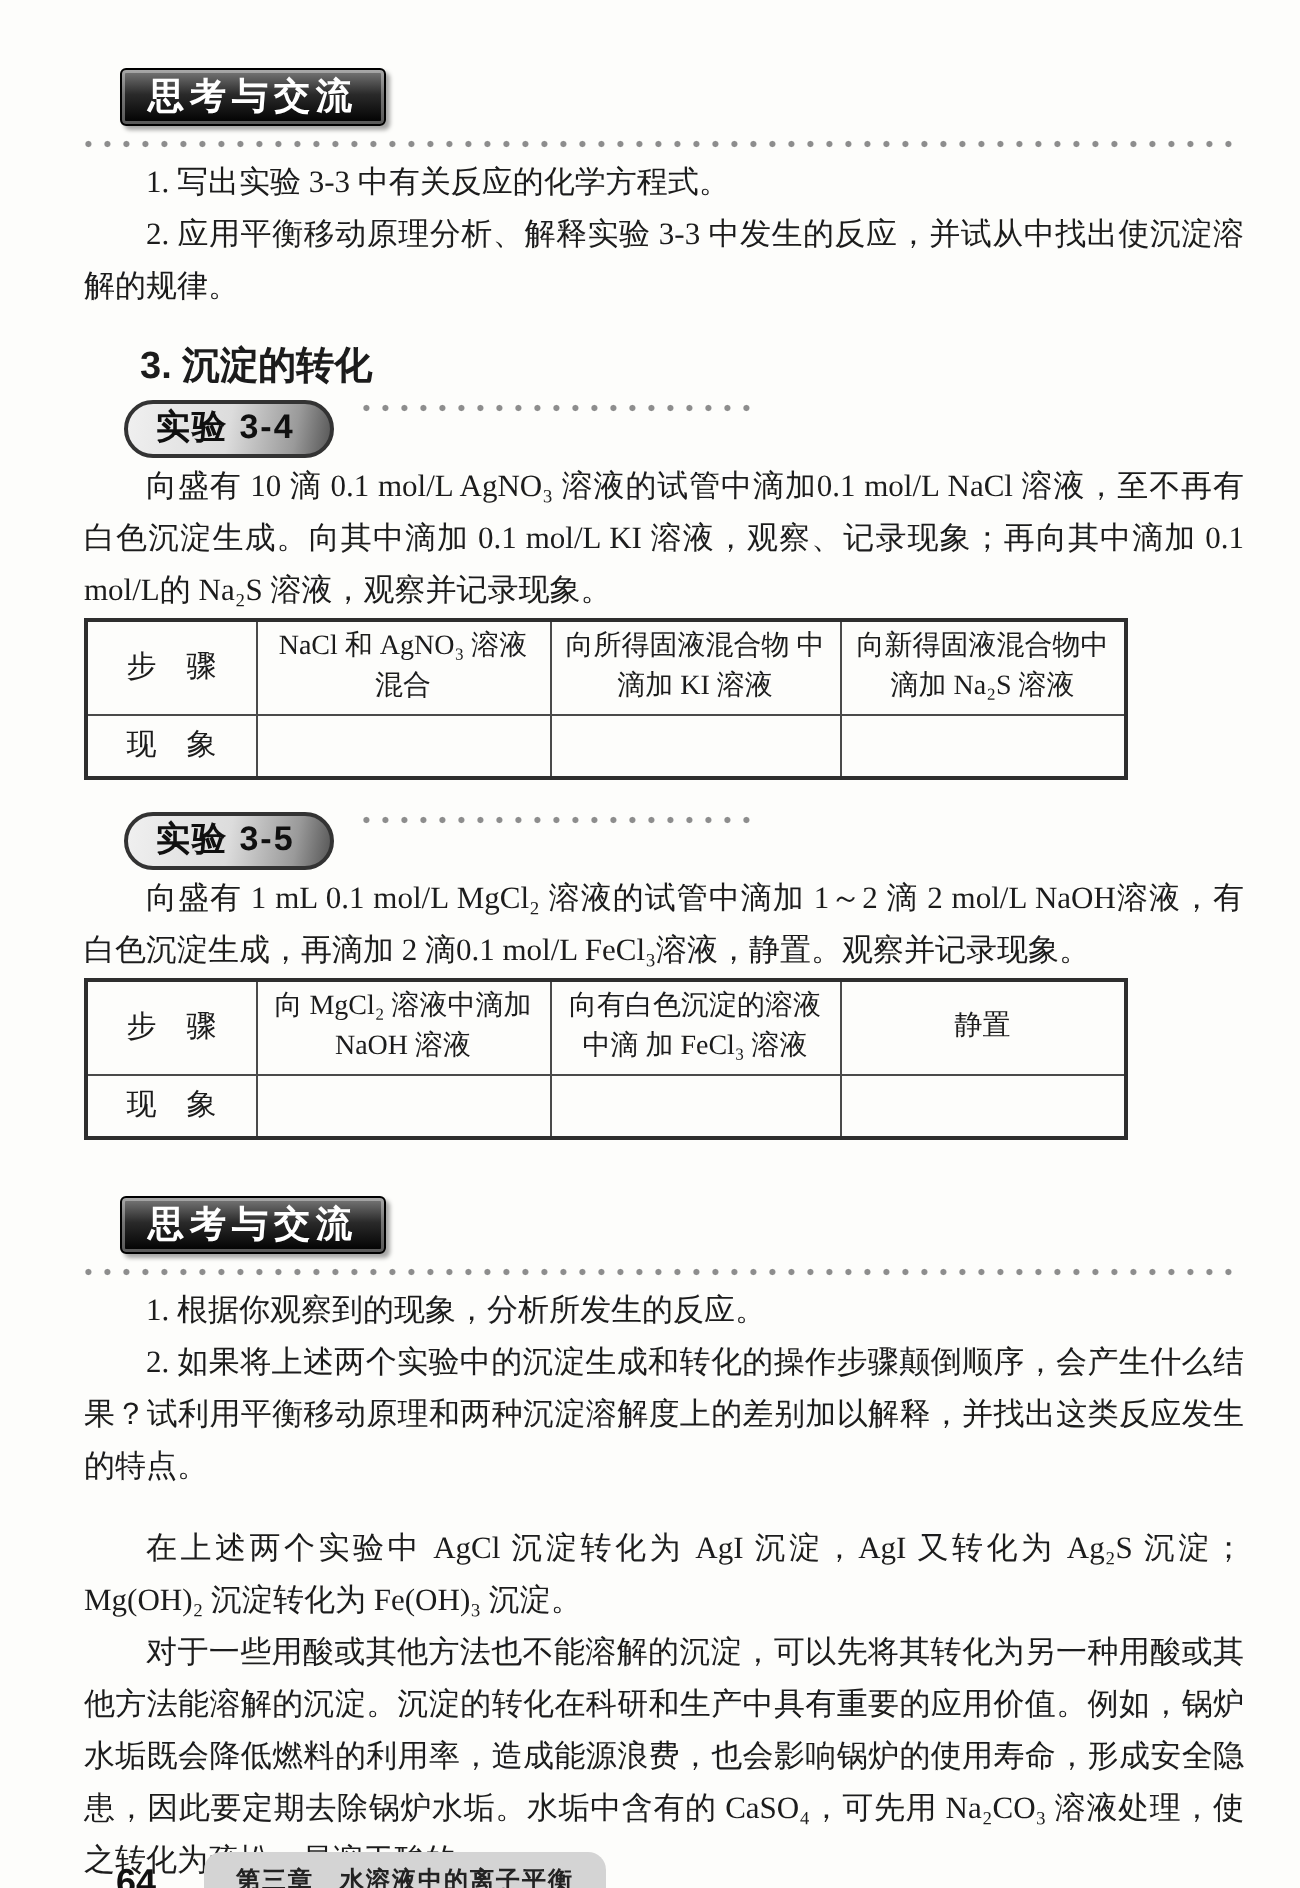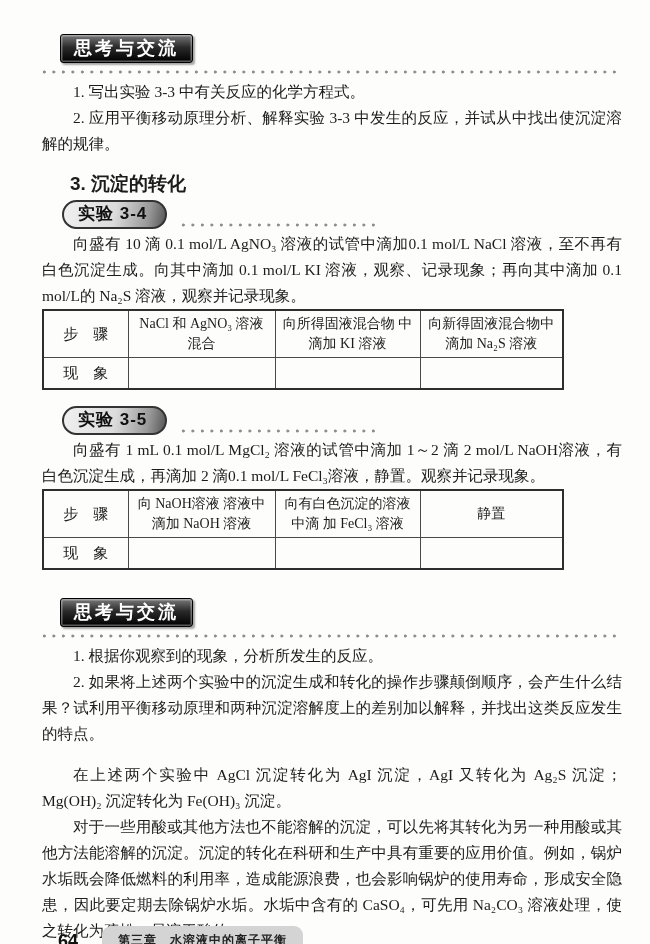--- a/index.html
+++ b/index.html
@@ -26,21 +26,21 @@
     border-radius: 3px;
     box-shadow: 2px 2px 2px rgba(0,0,0,0.35), inset 0 0 0 1.5px rgba(255,255,255,0.35);
     font-family: Liberation Serif, serif;
     font-weight: bold;
     font-size: 18px;
     line-height: 20px;
     letter-spacing: 3px;
     padding: 3px 13px 4px 13px;
     margin-left: 18px;
   }
-  .exp-row { display: flex; align-items: flex-end; margin-top: 3px; }
+  .exp-row { display: flex; align-items: flex-start; margin-top: 3px; }
   .exp-badge {
     display: inline-block;
     border: 2px solid #333;
     border-radius: 16px;
     background: linear-gradient(100deg, #f0f0f0 0%, #dcdcdc 50%, #9a9a9a 82%, #565656 100%);
     font-family: "Liberation Sans", "DejaVu Sans", sans-serif;
     font-weight: bold;
     font-size: 17px;
     line-height: 20px;
     letter-spacing: 1px;
@@ -173,21 +173,21 @@
     <table class="exp-table">
       <colgroup>
           <col style="width:85px">
           <col style="width:147px">
           <col style="width:145px">
           <col style="width:143px">
         </colgroup>
       <tbody>
           <tr class="head-row">
         <td class="row-label">步　骤</td>
-        <td>向 NaOH溶液 溶液中滴加 NaOH 溶液</td>
+        <td>向 MgCl₂ 溶液中滴加 NaOH 溶液</td>
         <td>向有白色沉淀的溶液中滴 加 FeCl₃ 溶液</td>
         <td>静置</td>
       </tr>
       <tr class="obs-row">
         <td class="row-label">现　象</td>
         <td></td>
         <td></td>
         <td></td>
       </tr>
     </tbody>

